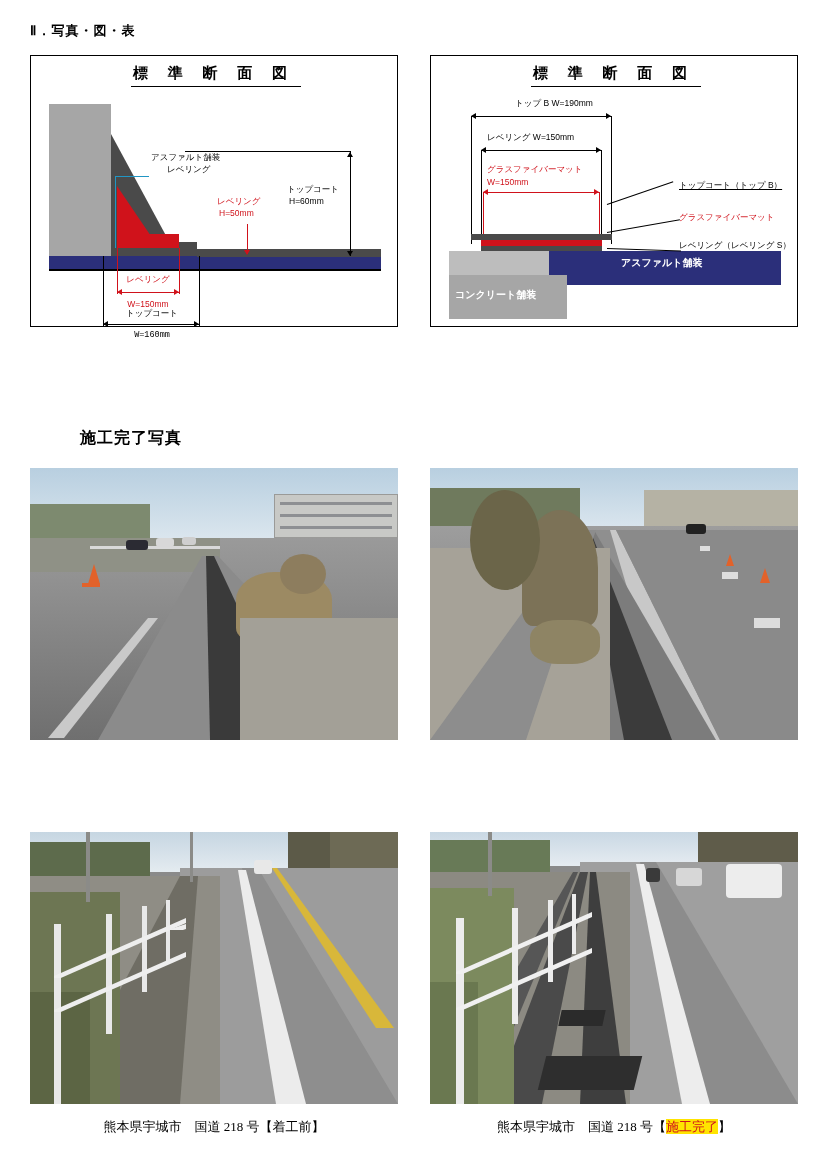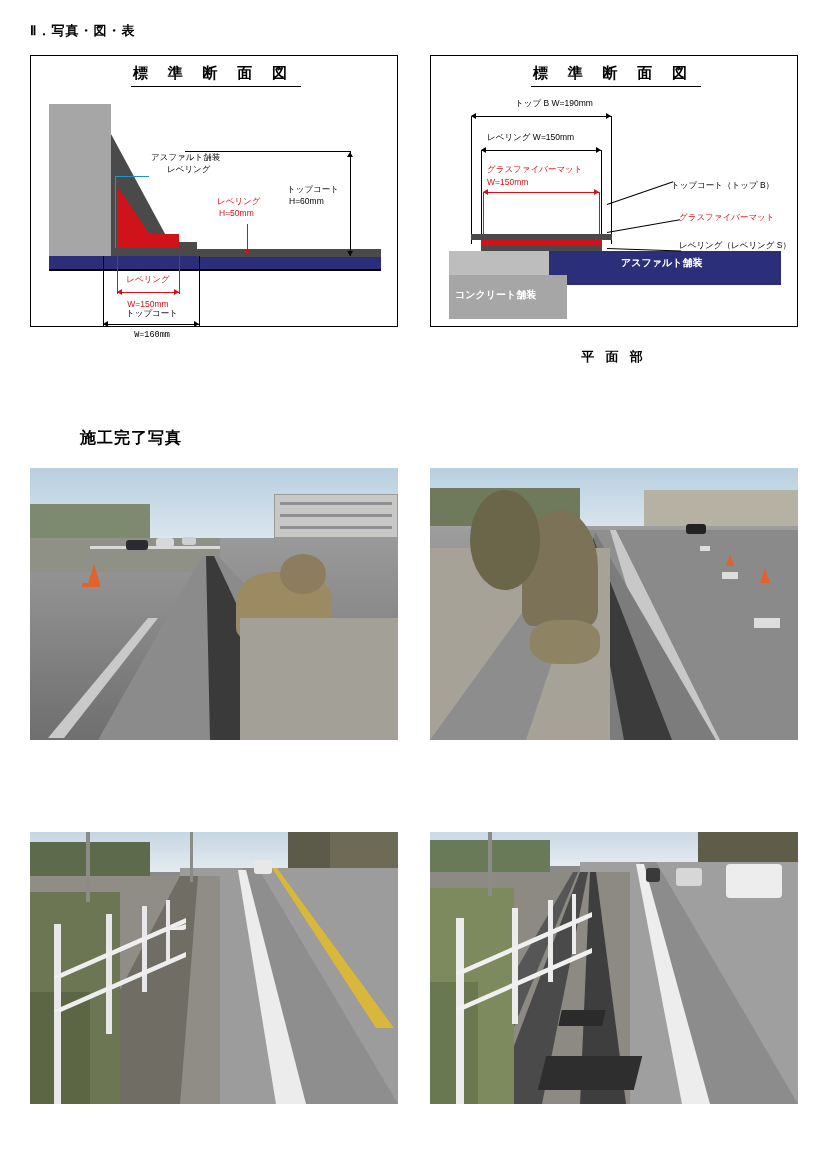--- a/index.html
+++ b/index.html
@@ -257,26 +257,25 @@
 
     <div class="shape" style="left:18px; top:219px; width:118px; height:44px; background:#a6a6a6;"></div>
     <div class="shape" style="left:18px; top:195px; width:100px; height:24px; background:#bdbdbd;"></div>
     <div class="lbl" style="left:24px; top:233px; color:#ffffff; font-weight:bold; font-size:10px;">コンクリート舗装</div>
     <div class="shape" style="left:136px; top:219px; width:214px; height:10px; background:#2b2f7a;"></div>
 
     <div class="line-h" style="left:176px; top:148px; width:70px; transform:rotate(-19deg); transform-origin:left center;"></div>
     <div class="line-h" style="left:176px; top:176px; width:74px; transform:rotate(-10deg); transform-origin:left center;"></div>
     <div class="line-h" style="left:176px; top:192px; width:74px; transform:rotate(2deg); transform-origin:left center;"></div>
 
-    <div class="lbl" style="left:240px; top:124px;">トップコート（トップ B）</div>
+    <div class="lbl" style="left:248px; top:124px;text-decoration:underline;">トップコート（トップ B）</div>
     <div class="lbl red" style="left:248px; top:156px;">グラスファイバーマット</div>
     <div class="lbl" style="left:248px; top:184px;">レベリング（レベリング S）</div>
   </div>
 
-  <div class="caption" id="caption-right">平  面  部</div>
 
   <div id="photos-heading">施工完了写真</div>
 
   <div class="photo" id="photo-1">
     <div class="sky" style="height:72px;"></div>
     <div class="shape" style="left:0; top:36px; width:120px; height:38px; background:#7d8a6f;"></div>
     <div class="shape" style="left:244px; top:26px; width:124px; height:44px; background:#c8c9c6; border:1px solid #9a9a98; box-sizing:border-box;"></div>
     <div class="shape" style="left:250px; top:34px; width:112px; height:3px; background:#8d8f92;"></div>
     <div class="shape" style="left:250px; top:46px; width:112px; height:3px; background:#8d8f92;"></div>
     <div class="shape" style="left:250px; top:58px; width:112px; height:3px; background:#8d8f92;"></div>
@@ -416,15 +415,21 @@
          clip-path: polygon(16px 60px, 152px 0, 152px 5px, 16px 65px);"></div>
     <div class="shape" style="left:10px; top:116px; width:156px; height:62px; background:#f0f0f0;
          clip-path: polygon(16px 60px, 152px 0, 152px 5px, 16px 65px);"></div>
 
     <div class="shape" style="left:296px; top:32px; width:56px; height:34px; background:#ededed; border-radius:4px;"></div>
     <div class="shape" style="left:246px; top:36px; width:26px; height:18px; background:#d7d7d7; border-radius:3px;"></div>
     <div class="shape" style="left:216px; top:36px; width:14px; height:14px; background:#3a3a3a; border-radius:3px;"></div>
     <div class="shape" style="left:58px; top:0; width:4px; height:64px; background:#8b8b88;"></div>
   </div>
 
-
+  <div class="photo-caption" id="cap-3">
+    <span>熊本県宇城市　国道 218 号【着工前】</span>
+  </div>
+
+  <div class="photo-caption" id="cap-4">
+    <span>熊本県宇城市　国道 218 号【</span><span class="hl">施工完了</span><span>】</span>
+  </div>
 
 </div>
 
 </body></html>

